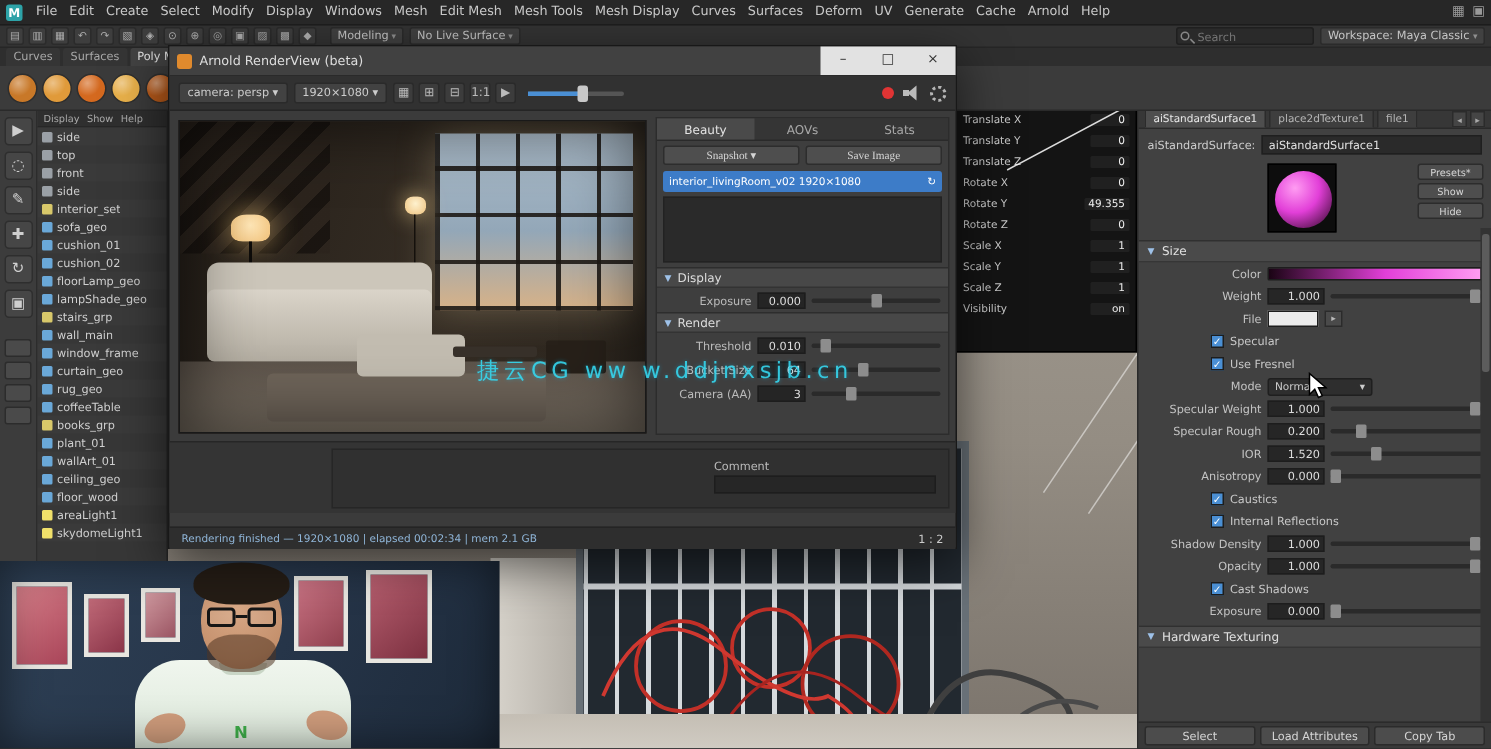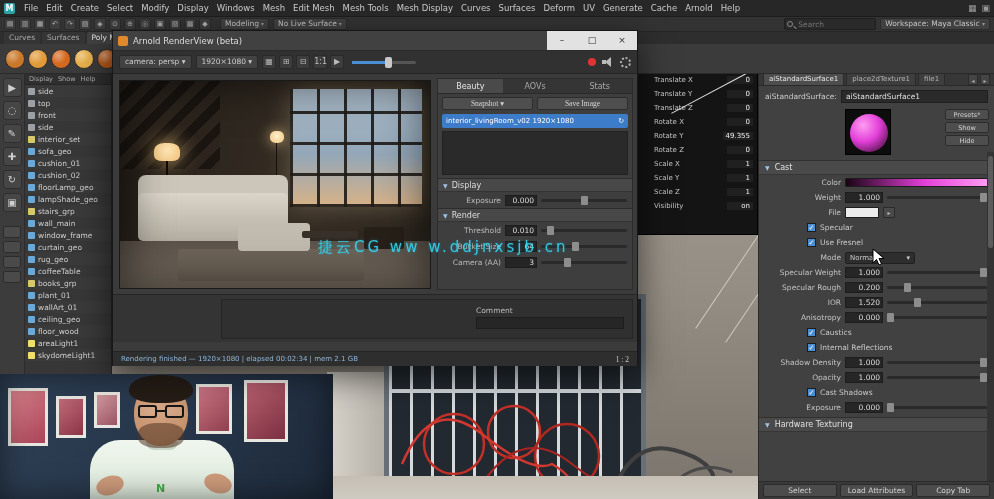--- a/index.html
+++ b/index.html
@@ -70,21 +70,21 @@
   .vp-crossbar { position:absolute; left:0; top:46%; width:100%; height:4px; background:#d6dadd;}
   .vp-floor { left:0; top:432px; width:646px; height:23px; background:linear-gradient(#c4beb4,#d0cbc2);}
   .vp-diag { width:130px; height:1px; background:rgba(255,255,255,.5); transform:rotate(-56deg);}
   .squiggles { left:250px; top:300px; width:396px; height:155px;}
 
   
   .channelbox { left:637px; top:58px; width:121px; height:177px; background:#141414; z-index:6;
     border:1px solid #000; overflow:hidden;}
   .cb-node { font-size:8px; color:#f0f0f0; padding:2px 4px; border-bottom:1px solid #2a2a2a; background:#1b1b1b;}
   .cb-row { display:flex; justify-content:space-between; padding:0 4px; height:14px; align-items:center;}
-  .cb-name { font-size:7px; color:#c8c8c8;margin-left:12px;}
+  .cb-name { font-size:7px; color:#c8c8c8;}
   .cb-val { font-size:7px; color:#eee; background:#202020; padding:0 3px; min-width:26px; text-align:right; border-radius:1px;}
   .cb-wire { position:absolute; right:-18px; top:28px; width:110px; height:1px; background:rgba(255,255,255,.85); transform:rotate(-28deg);}
 
   
   .rwindow { left:112px; top:30px; width:526px; height:336px; background:#3b3b3b;
     border:1px solid #181818; box-shadow:0 10px 32px rgba(0,0,0,.6); z-index:25;}
   .rw-titlebar { position:absolute; left:0; top:0; width:100%; height:20px; background:#414141;
     display:flex; align-items:center; border-bottom:1px solid #2a2a2a;}
   .rw-appicon { width:10px; height:10px; background:#e08a2d; border-radius:2px; margin:0 5px;}
   .rw-title { font-size:8.5px; color:#ddd;}
@@ -158,21 +158,21 @@
   .snap-label { font-size:7.5px; color:#c5c5c5;}
   .snap-thumb { margin-top:2px; width:46px; height:30px; border:1px solid #1e1e1e;
     background:linear-gradient(110deg,#241e18, #4a4036 60%, #8fa0ad);}
   .logbox { position:absolute; left:108px; top:4px; width:412px; height:40px; background:#303030; border:1px solid #262626;}
   .comment-wrap { position:absolute; right:6px; top:6px; width:150px;}
   .comment-label { font-size:7.5px; color:#bbb;}
   .comment-input { margin-top:2px; width:148px; height:12px; background:#262626; border:1px solid #1d1d1d;}
   .rw-status { position:absolute; left:0; top:320px; width:100%; height:15px; background:#2e2e2e; border-top:1px solid #242424;
     display:flex; align-items:center; justify-content:space-between; padding:0 8px;}
   .rw-status-l { font-size:7px; color:#8fb5d8;}
-  .rw-status-r { font-size:7.5px; color:#ccc;font-family:Liberation Serif, serif;}
+  .rw-status-r { font-size:7.5px; color:#ccc;}
 
   
   .ae { left:758px; top:57px; width:236px; height:442px; background:#414141; border-left:1px solid #2a2a2a; z-index:15; overflow:hidden;}
   .ae-menu { height:13px; display:flex; gap:8px; padding:0 6px; background:#3a3a3a; border-bottom:1px solid #2d2d2d;}
   .ae-menu-item { font-size:7.5px; color:#c8c8c8; line-height:13px;}
   .ae-tabs { height:16px; display:flex; align-items:flex-end; gap:2px; padding:0 4px; background:#373737; border-bottom:1px solid #2a2a2a;}
   .ae-tab { height:13px; background:#3e3e3e; border:1px solid #2b2b2b; border-bottom:0; border-radius:2px 2px 0 0;
     font-size:7px; color:#b5b5b5; padding:0 5px; line-height:12px; white-space:nowrap; overflow:hidden; max-width:86px;}
   .ae-tab.active { background:#4e4e4e; color:#e8e8e8;}
   .ae-tabarrows { margin-left:auto; display:flex; gap:2px;}
@@ -674,21 +674,21 @@
         <div class="ae-sidebtn">Hide</div>
       </div>
     <div class="ae-sample">
       <div class="ae-sample-box">
         <div class="ae-sample-ball" style="background: radial-gradient(circle at 35% 30%, rgb(255, 156, 242), rgb(226, 63, 216) 45%, rgb(107, 26, 98) 80%, rgb(28, 4, 24));"></div>
       </div>
     </div>
     <div class="ae-rows">
         <div class="ae-header">
           <span class="car">▼</span>
-          <span>Cast</span>
+          <span>Size</span>
         </div>
         <div class="ae-row">
           <span class="ae-label">Color</span>
           <div class="ae-colorbar" style="background: linear-gradient(90deg, rgb(26, 4, 20), rgb(226, 63, 216) 55%, rgb(255, 156, 242));"></div>
         </div>
         <div class="ae-row">
           <span class="ae-label">Weight</span>
           <div class="ae-field">1.000</div>
           <div class="mini-slider">
             <div class="mini-knob" style="left: calc(95% - 3px);"></div>

